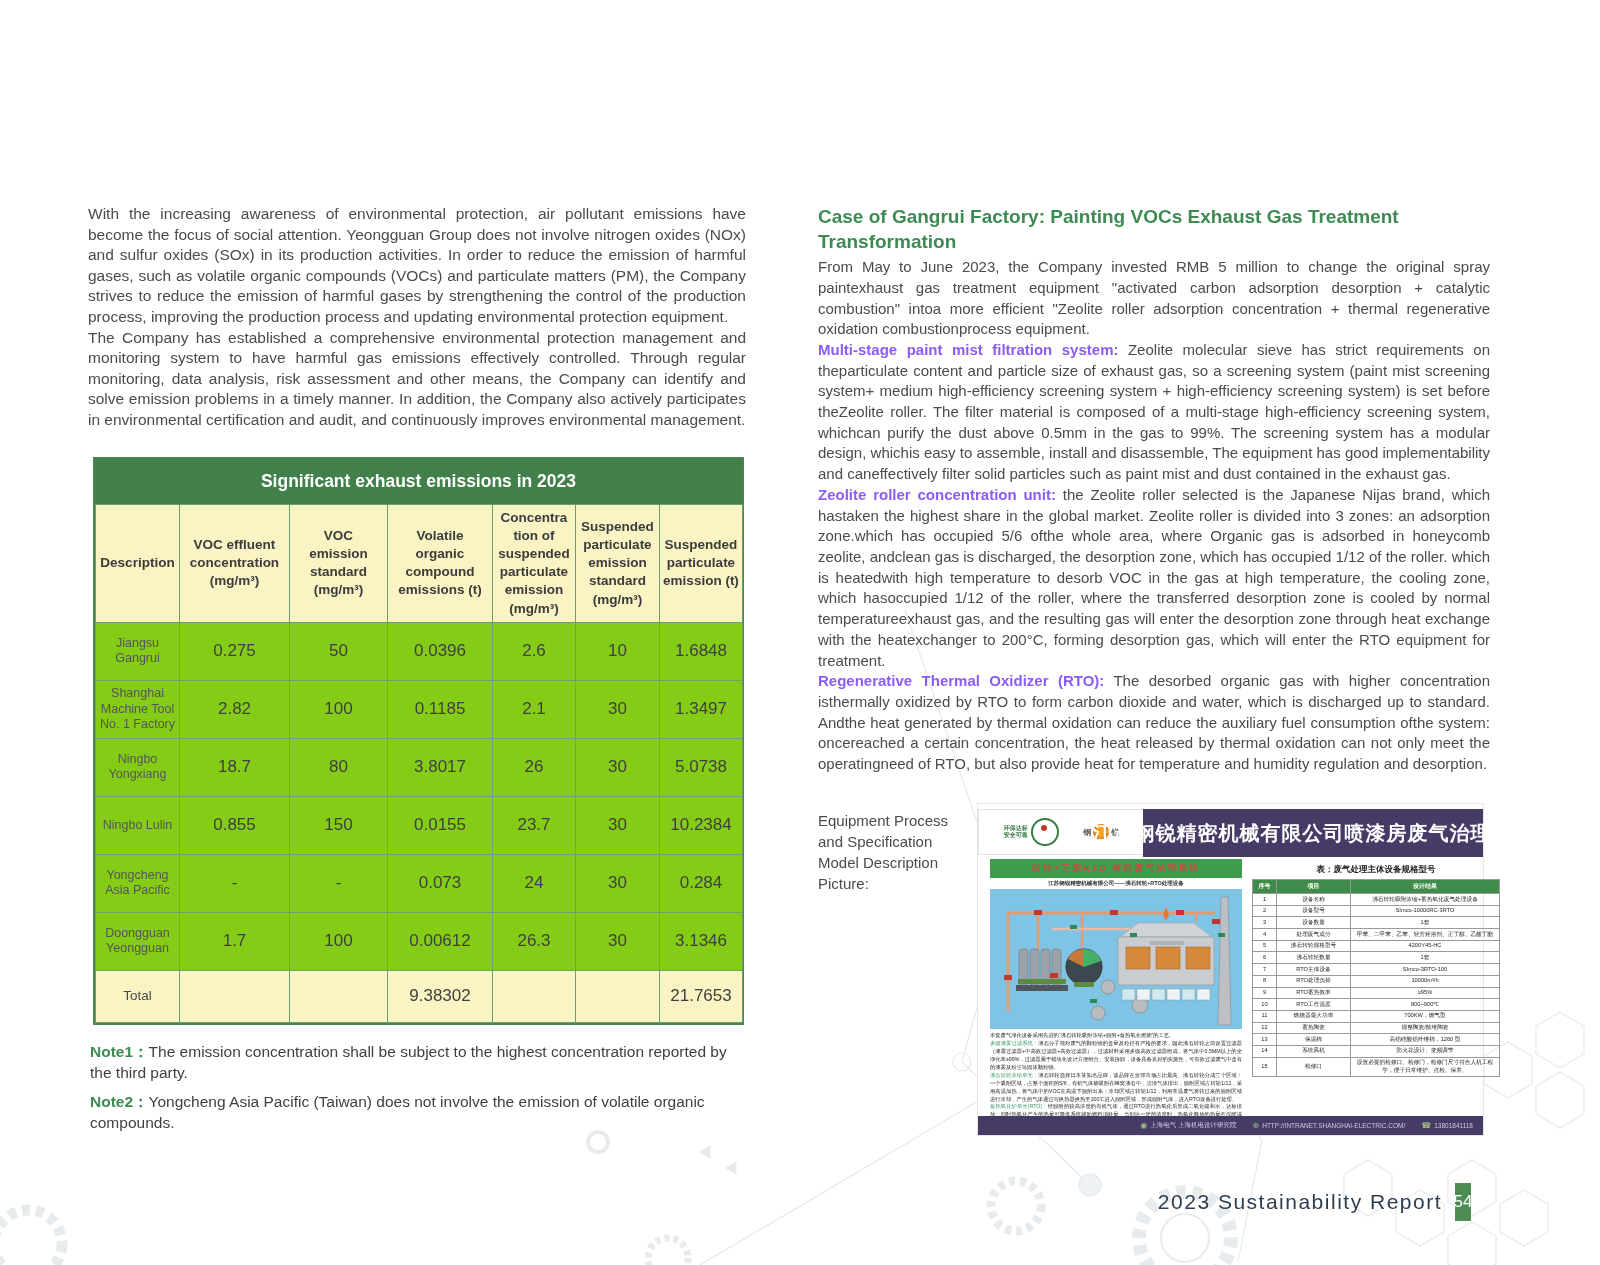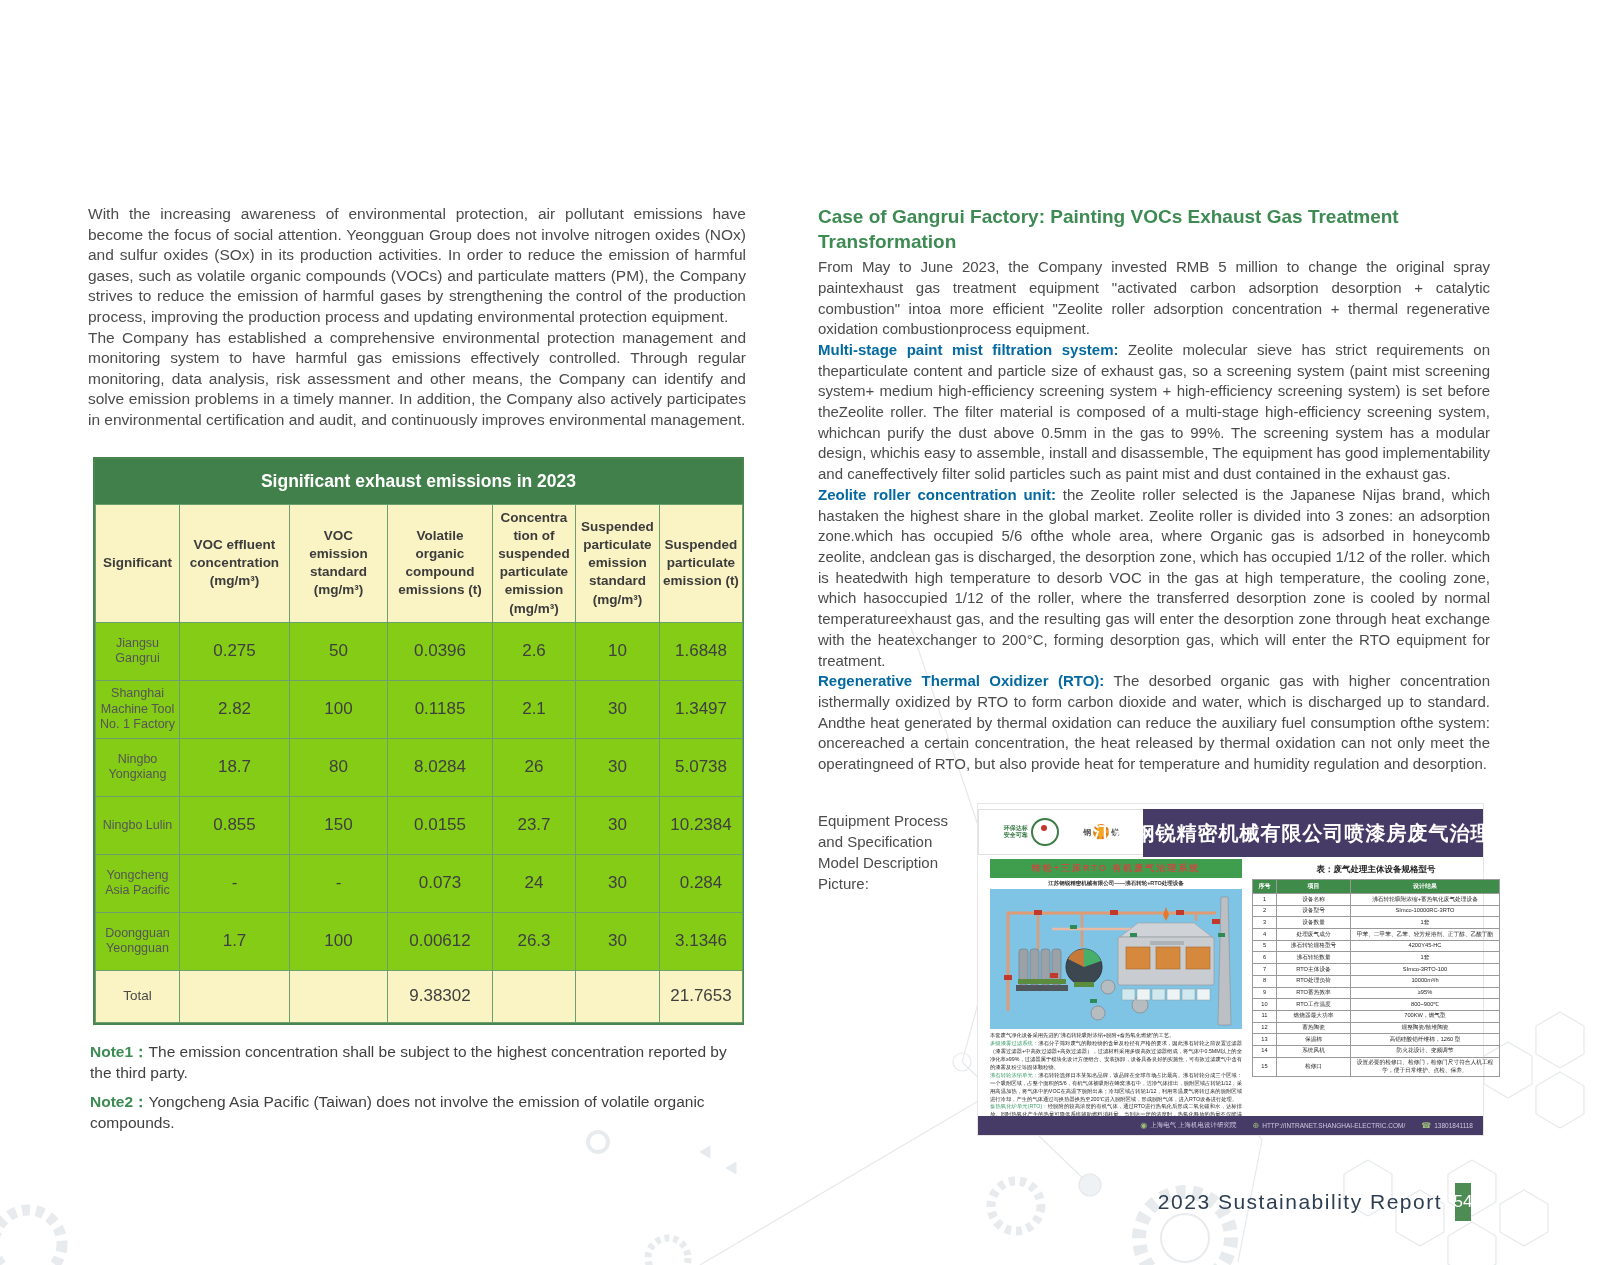--- a/index.html
+++ b/index.html
@@ -27,21 +27,21 @@
   .etable tr.total td.name{font-size:13.5px;color:#4a4a4a;}
 
   .notes{margin-top:16px;margin-left:2px;font-size:15.5px;line-height:21.5px;color:#3f3f3f;}
   .notes p{margin:0 0 7px 0;text-align:left;}
   .notes b{color:#3d8b52;}
 
   
   .right-col{position:absolute;left:818px;top:204px;width:672px;height:1060px;z-index:2;}
   .case-h{margin:0 0 3px 0;font-size:19px;line-height:1.32;color:#3d8b52;font-weight:bold;}
   .case-p{margin:0;font-size:15px;line-height:20.7px;text-align:justify;color:#4b4b4b;}
-  .case-p b{color:#0369a1;}
+  .case-p b{color:#8b5cf6;}
 
   .equip-label{position:absolute;left:0;top:606px;width:138px;font-size:15px;
                line-height:21px;color:#4b4b4b;}
 
   
   .picture{position:absolute;left:160px;top:600px;width:505px;height:331px;background:#ffffff;
            box-shadow:0 0 0 1px #e6e6e6;}
   .pic-title{position:absolute;left:165px;right:0;top:5px;height:48px;background:#463a66;
              color:#ffffff;font-weight:bold;font-size:20px;letter-spacing:1px;
              display:flex;align-items:center;justify-content:center;white-space:nowrap;}
@@ -128,21 +128,21 @@
           <col style="width:84px">
             <col style="width:110px">
             <col style="width:98px">
           <col style="width:105px">
             <col style="width:83px">
             <col style="width:84px">
             <col style="width:83px">
         </colgroup>
         <thead id="et-head">
             <tr>
-              <th>Significant</th>
+              <th>Description</th>
               <th>VOC effluent concentration (mg/m³)</th>
               <th>VOC emission standard (mg/m³)</th>
               <th>Volatile organic compound emissions (t)</th>
               <th>Concentra tion of suspended particulate emission (mg/m³)</th>
               <th>Suspended particulate emission standard (mg/m³)</th>
               <th>Suspended particulate emission (t)</th>
             </tr>
           </thead>
         <tbody id="et-body">
             <tr class="data">
@@ -160,21 +160,21 @@
               <td class="val">100</td>
               <td class="val">0.1185</td>
               <td class="val">2.1</td>
               <td class="val">30</td>
               <td class="val">1.3497</td>
             </tr>
             <tr class="data">
               <td class="name">Ningbo Yongxiang</td>
               <td class="val">18.7</td>
               <td class="val">80</td>
-              <td class="val">8.0284</td>
+              <td class="val">3.8017</td>
               <td class="val">26</td>
               <td class="val">30</td>
               <td class="val">5.0738</td>
             </tr>
             <tr class="data">
               <td class="name">Ningbo Lulin</td>
               <td class="val">0.855</td>
               <td class="val">150</td>
               <td class="val">0.0155</td>
               <td class="val">23.7</td>

